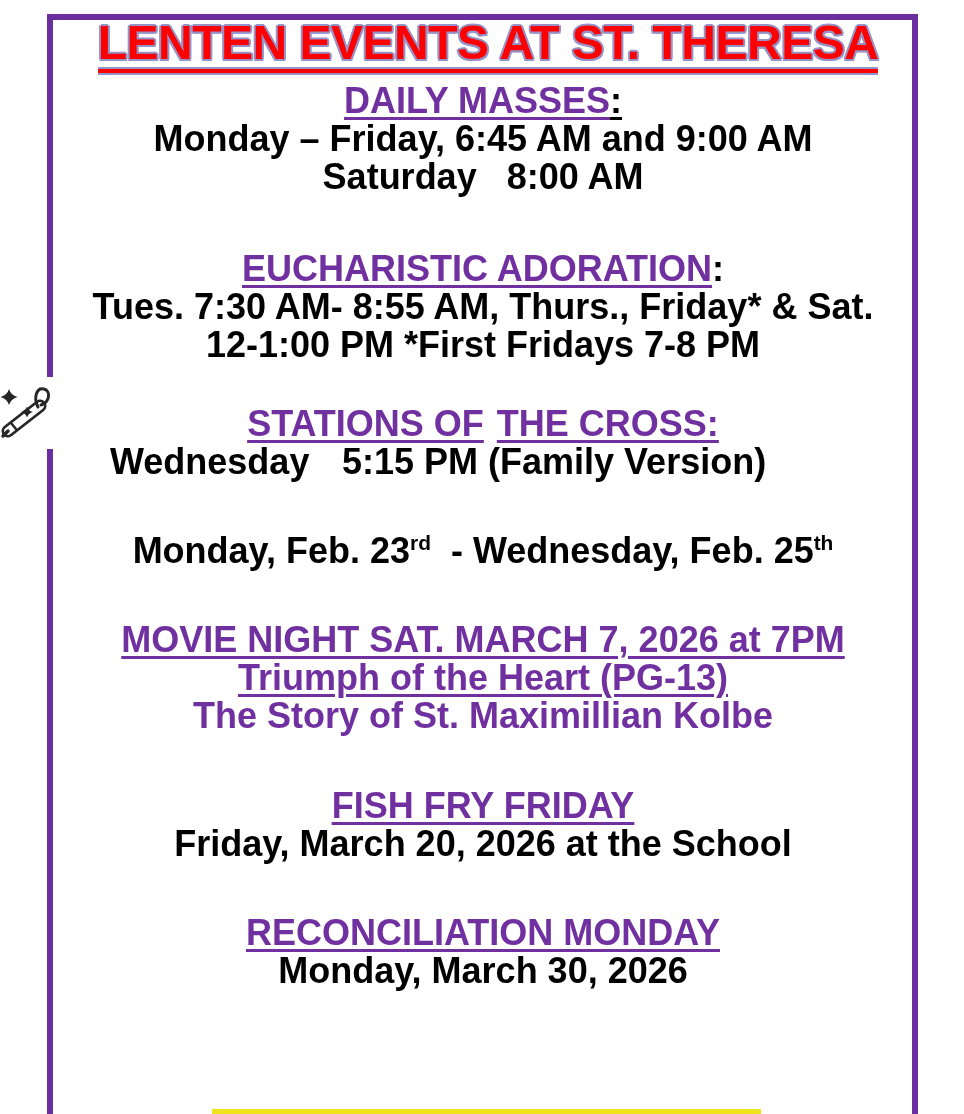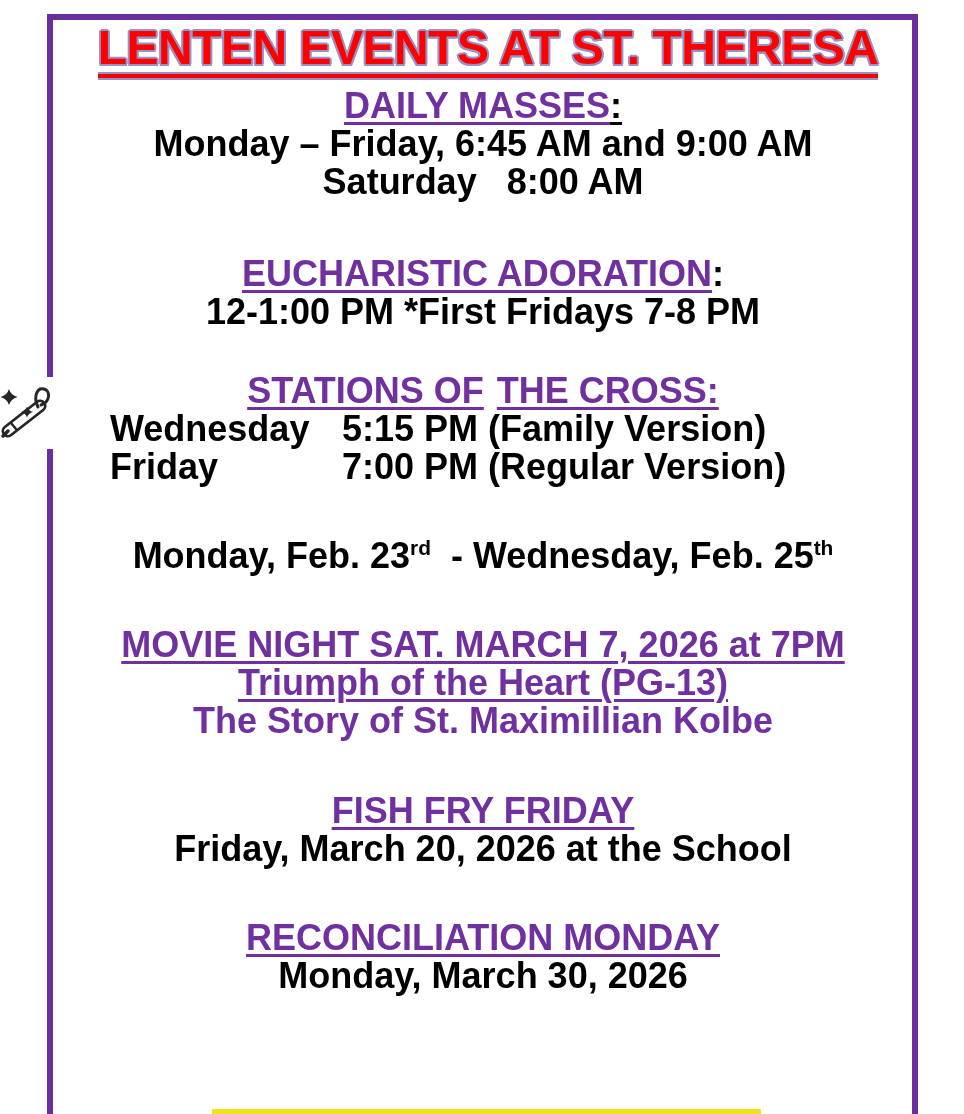--- a/index.html
+++ b/index.html
@@ -9,21 +9,21 @@
   }
   .frame{
     position:absolute;left:47px;top:14px;width:871px;height:1120px;
     box-sizing:border-box;border:6px solid #6B2E9E;background:transparent;
   }
   .frame-gap{
     position:absolute;left:43px;top:377px;width:15px;height:72px;background:#ffffff;
   }
   .pen{position:absolute;left:0px;top:379px;width:54px;height:60px;}
   .content{
-    position:absolute;left:53px;top:21px;width:860px;padding-top:5px;
+    position:absolute;left:53px;top:21px;width:860px;
     text-align:center;font-weight:bold;color:#000000;
   }
   .title-wrap{display:inline-block;margin-bottom:7px;padding-left:10px;}
   .title{
     font-size:48px;line-height:44px;color:#FF0000;letter-spacing:-0.5px;
     text-shadow:
       -2px 0 0 #9693C8, 2px 0 0 #9693C8, 0 -2px 0 #9693C8, 0 2px 0 #9693C8,
       -1.5px -1.5px 0 #9693C8, 1.5px -1.5px 0 #9693C8,
       -1.5px 1.5px 0 #9693C8, 1.5px 1.5px 0 #9693C8;
   }
@@ -70,33 +70,30 @@
     <div class="title-underline"></div>
   </div>
 
   <p class="h"><span class="u">DAILY MASSES</span><span class="colon colon-u">:</span></p>
   <p class="line">Monday – Friday, 6:45 AM and 9:00 AM</p>
   <p class="line">Saturday   8:00 AM</p>
 
   <div class="sp" style="height:54px"></div>
 
   <p class="h"><span class="u">EUCHARISTIC ADORATION</span><span class="colon">:</span></p>
+  <p class="line">Tues. 7:30 AM- 8:55 AM, Thurs., Friday* &amp; Sat.</p>
   <p class="line">12-1:00 PM *First Fridays 7-8 PM</p>
 
   <div class="sp" style="height:41px"></div>
 
   <p class="h"><span class="u">STATIONS OF</span><span class="u useg">THE CROSS:</span></p>
   <div class="st-rows">
     <div class="st-row">
         <span class="st-day">Wednesday</span>
         <span class="st-time">5:15 PM (Family Version)</span>
-      </div>
-    <div class="st-row">
-        <span class="st-day">Friday</span>
-        <span class="st-time">7:00 PM (Regular Version)</span>
       </div>
   </div>
 
   <div class="sp" style="height:51px"></div>
 
   <p class="line"><span>Monday, Feb. 23</span><sup>rd</sup><span>  - Wednesday, Feb. 25</span><sup>th</sup></p>
 
   <div class="sp" style="height:51px"></div>
 
   <p class="h"><span class="u">MOVIE NIGHT SAT. MARCH 7, 2026 at 7PM</span></p>

